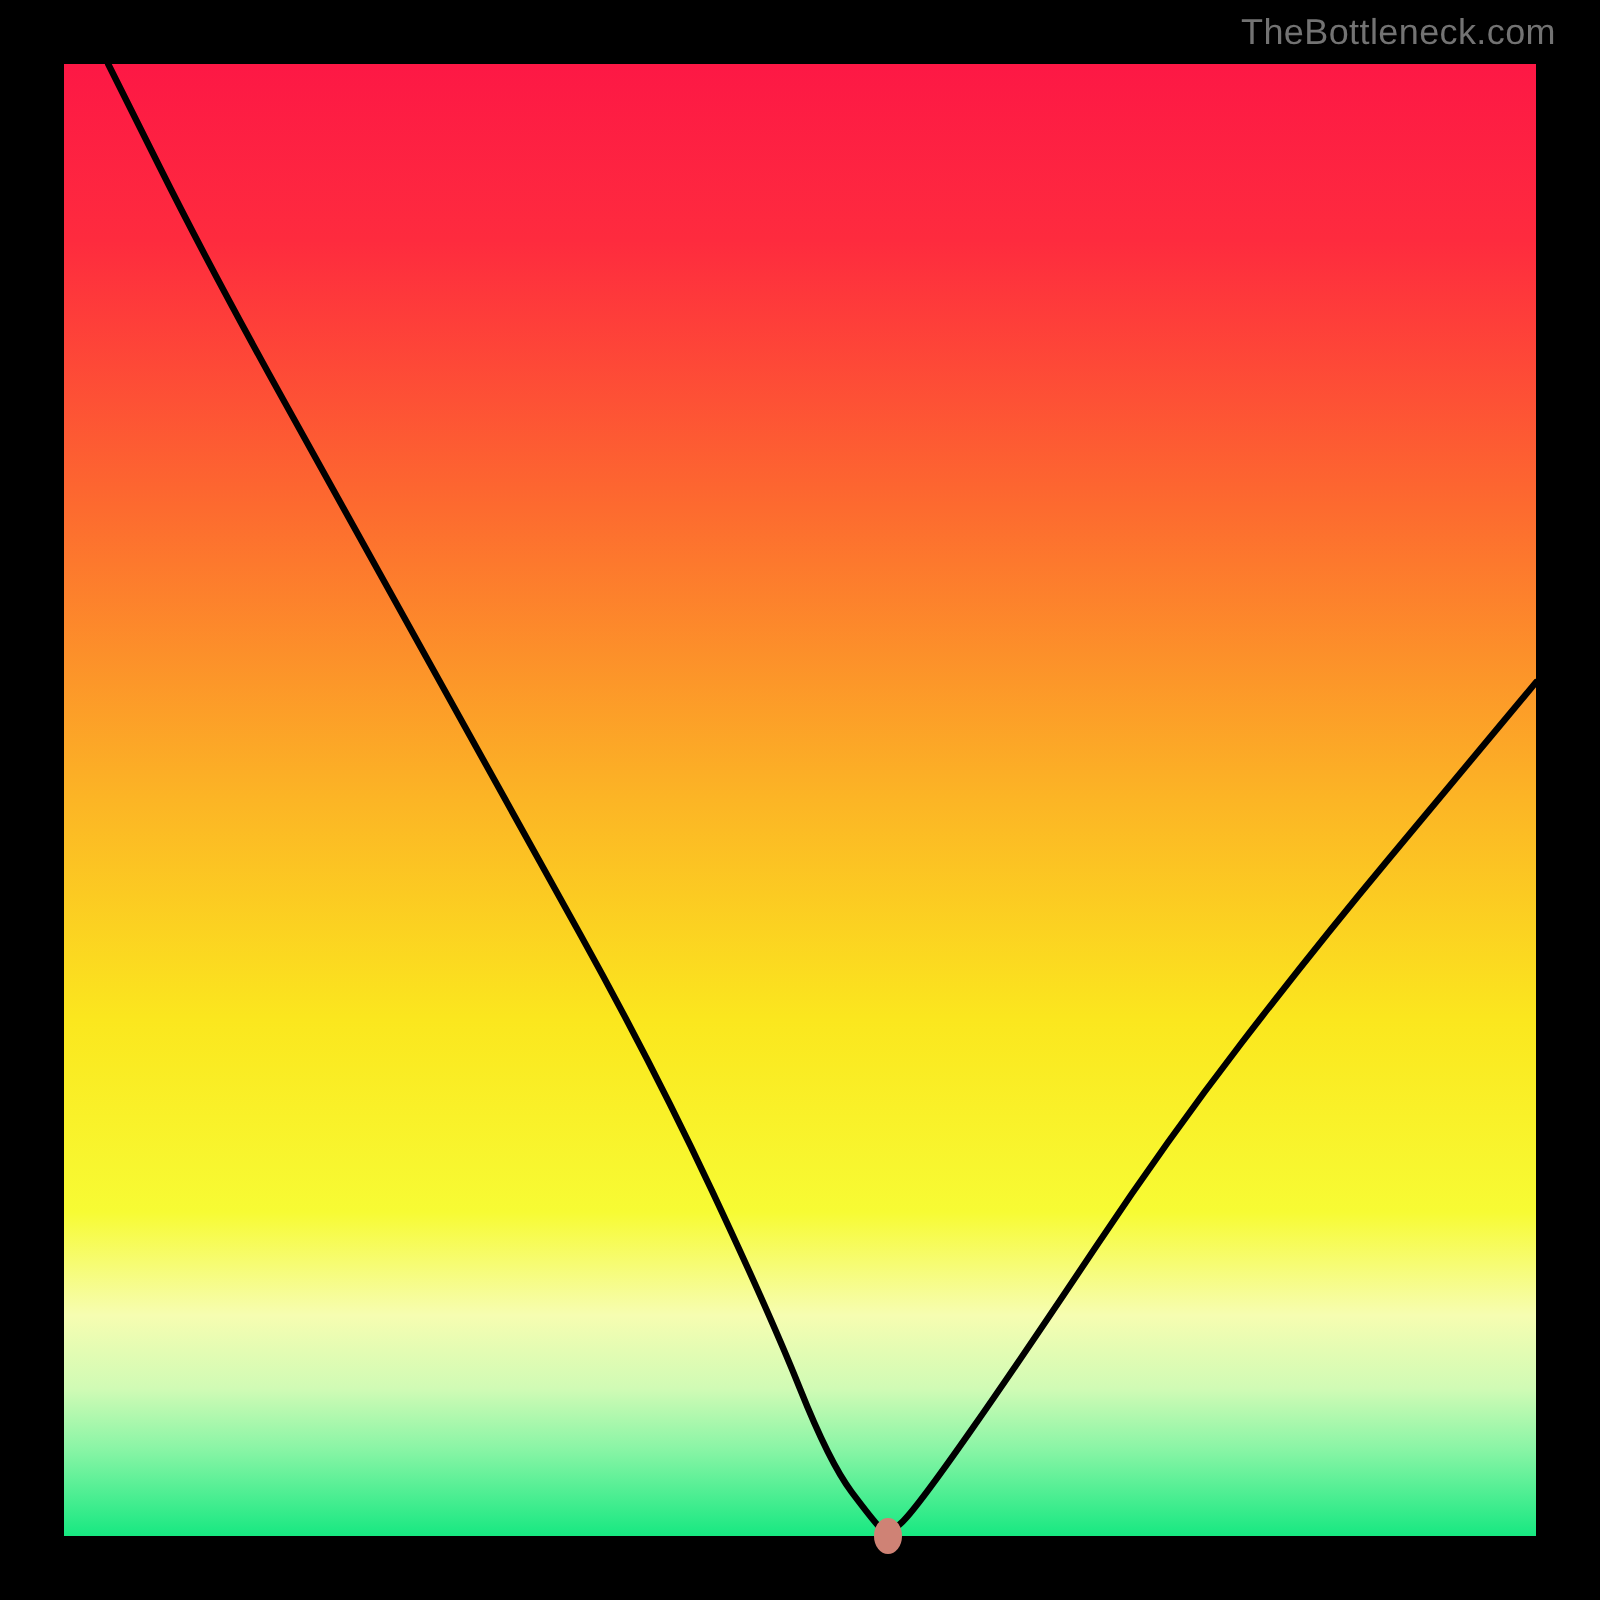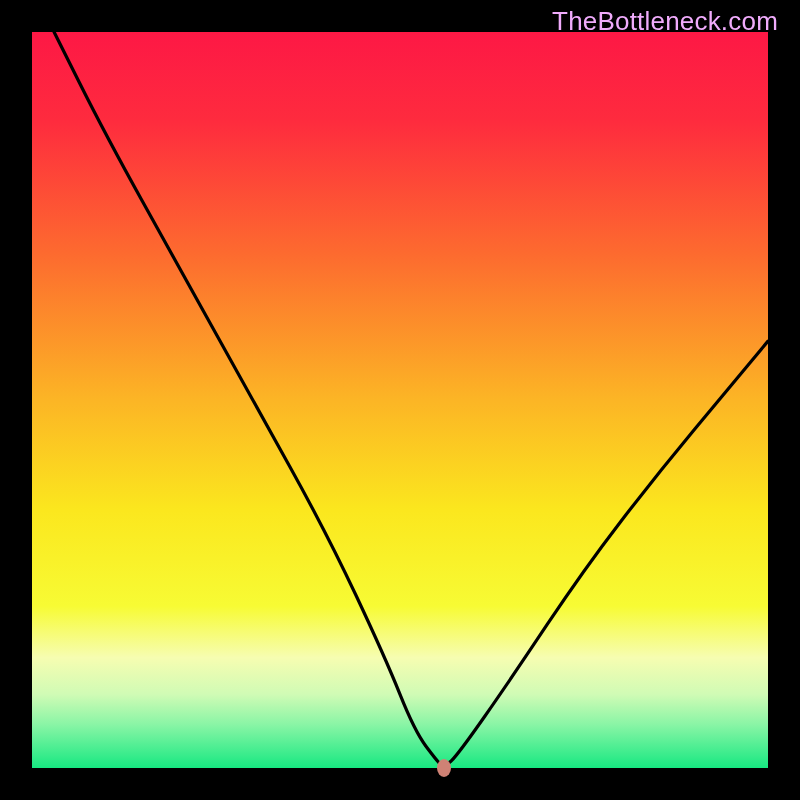--- a/index.html
+++ b/index.html
@@ -27,22 +27,22 @@
   .curve-svg {
     position: absolute;
     left: 0; top: 0;
     width: 736px; height: 736px;
     overflow: visible;
   }
   .watermark {
     position: absolute;
     top: 6px;
     right: 22px;
-    color: #f0abfc;
-    font-size: 26px;
+    color: #737373;
+    font-size: 18px;
     font-weight: 500;
     letter-spacing: 0.2px;
     user-select: none;
   }
   .dot {
     position: absolute;
     width: 14px;
     height: 18px;
     background: #cf8275;
     border-radius: 50% / 50%;

